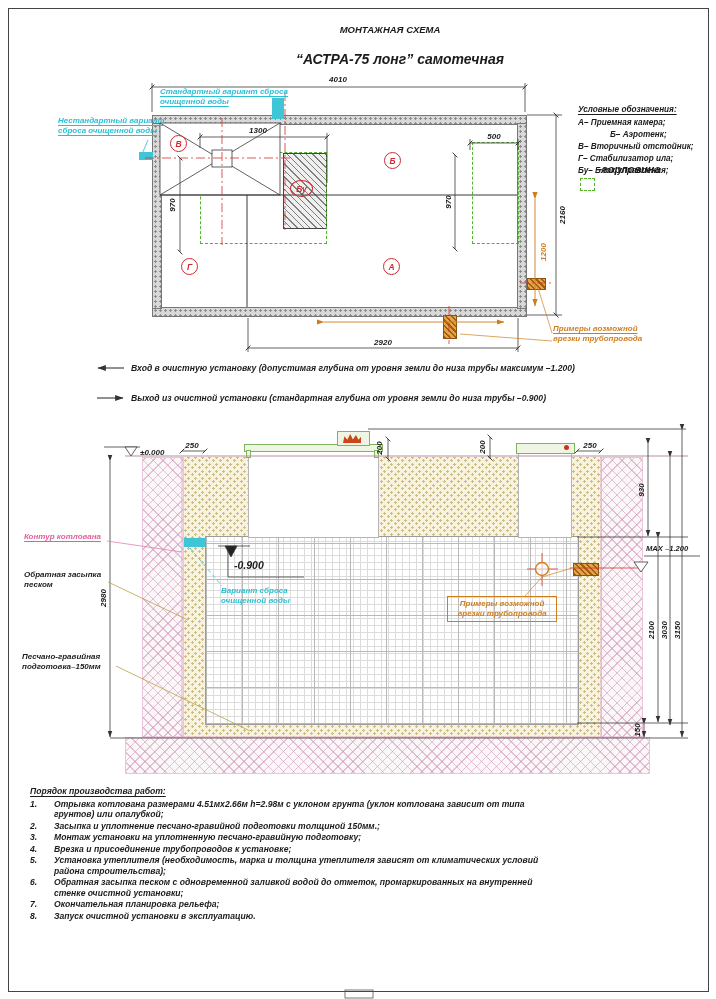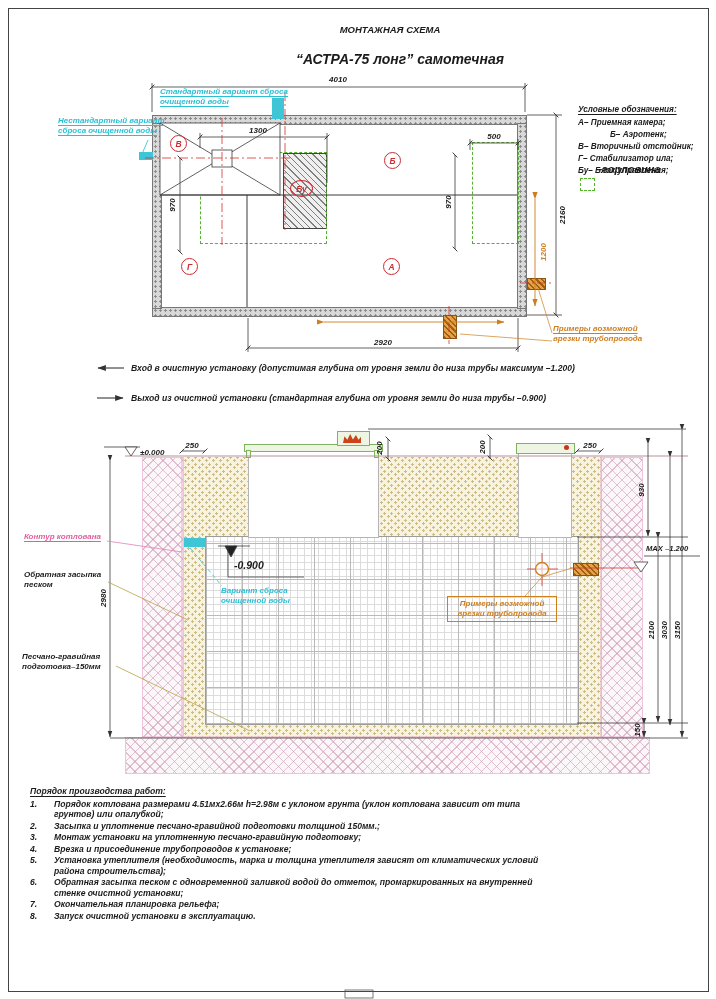--- a/index.html
+++ b/index.html
@@ -301,21 +301,21 @@
   <div class="lbl" style="left:646px;top:544px;font-size:7.6px;text-align:right;">MAX –1.200</div>
   <div class="obox" style="left:447px;top:596px;width:100px;">
     <span>Примеры возможной</span><br>
     <span>врезки трубопровода</span>
   </div>
 
   <div class="notes">
     <div class="ul" style="margin-bottom:2px;">Порядок производства работ:</div>
     <div class="nrow">
         <span class="nnum">1.</span>
-        <span class="ntxt">Порядок котлована размерами 4.51мх2.66м h=2.98м с уклоном грунта (уклон котлована зависит от типа грунтов) или опалубкой;</span>
+        <span class="ntxt">Отрывка котлована размерами 4.51мх2.66м h=2.98м с уклоном грунта (уклон котлована зависит от типа грунтов) или опалубкой;</span>
       </div>
     <div class="nrow">
         <span class="nnum">2.</span>
         <span class="ntxt">Засыпка и уплотнение песчано-гравийной подготовки толщиной 150мм.;</span>
       </div>
     <div class="nrow">
         <span class="nnum">3.</span>
         <span class="ntxt">Монтаж установки на уплотненную песчано-гравийную подготовку;</span>
       </div>
     <div class="nrow">

